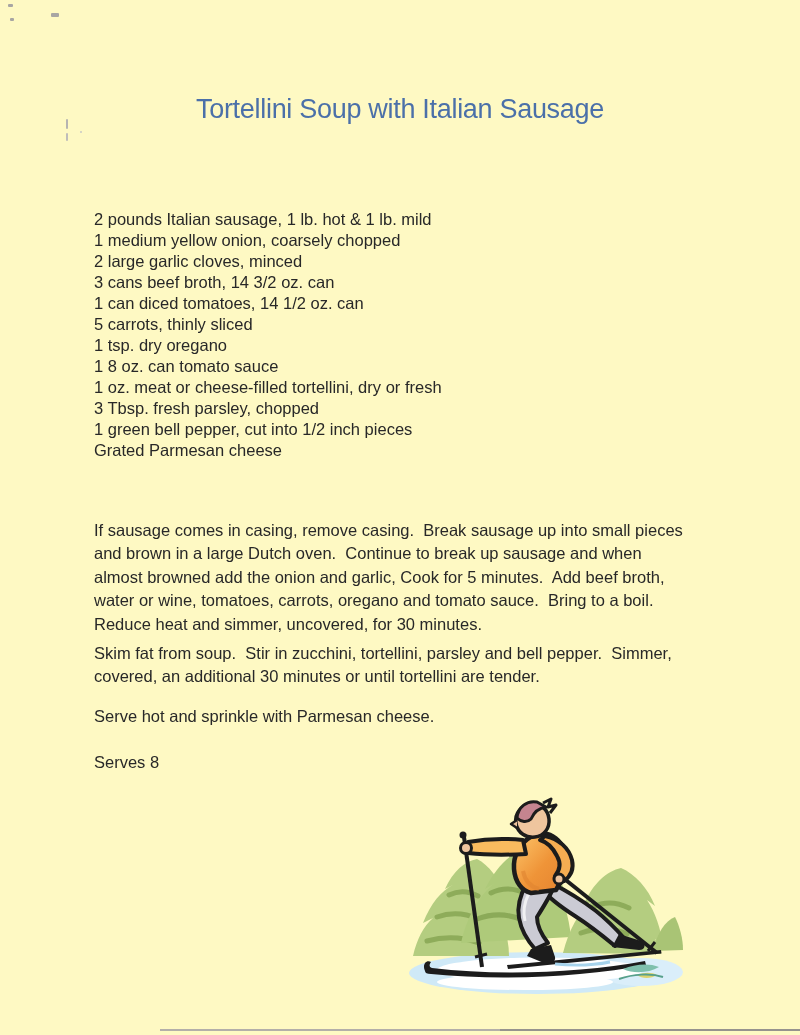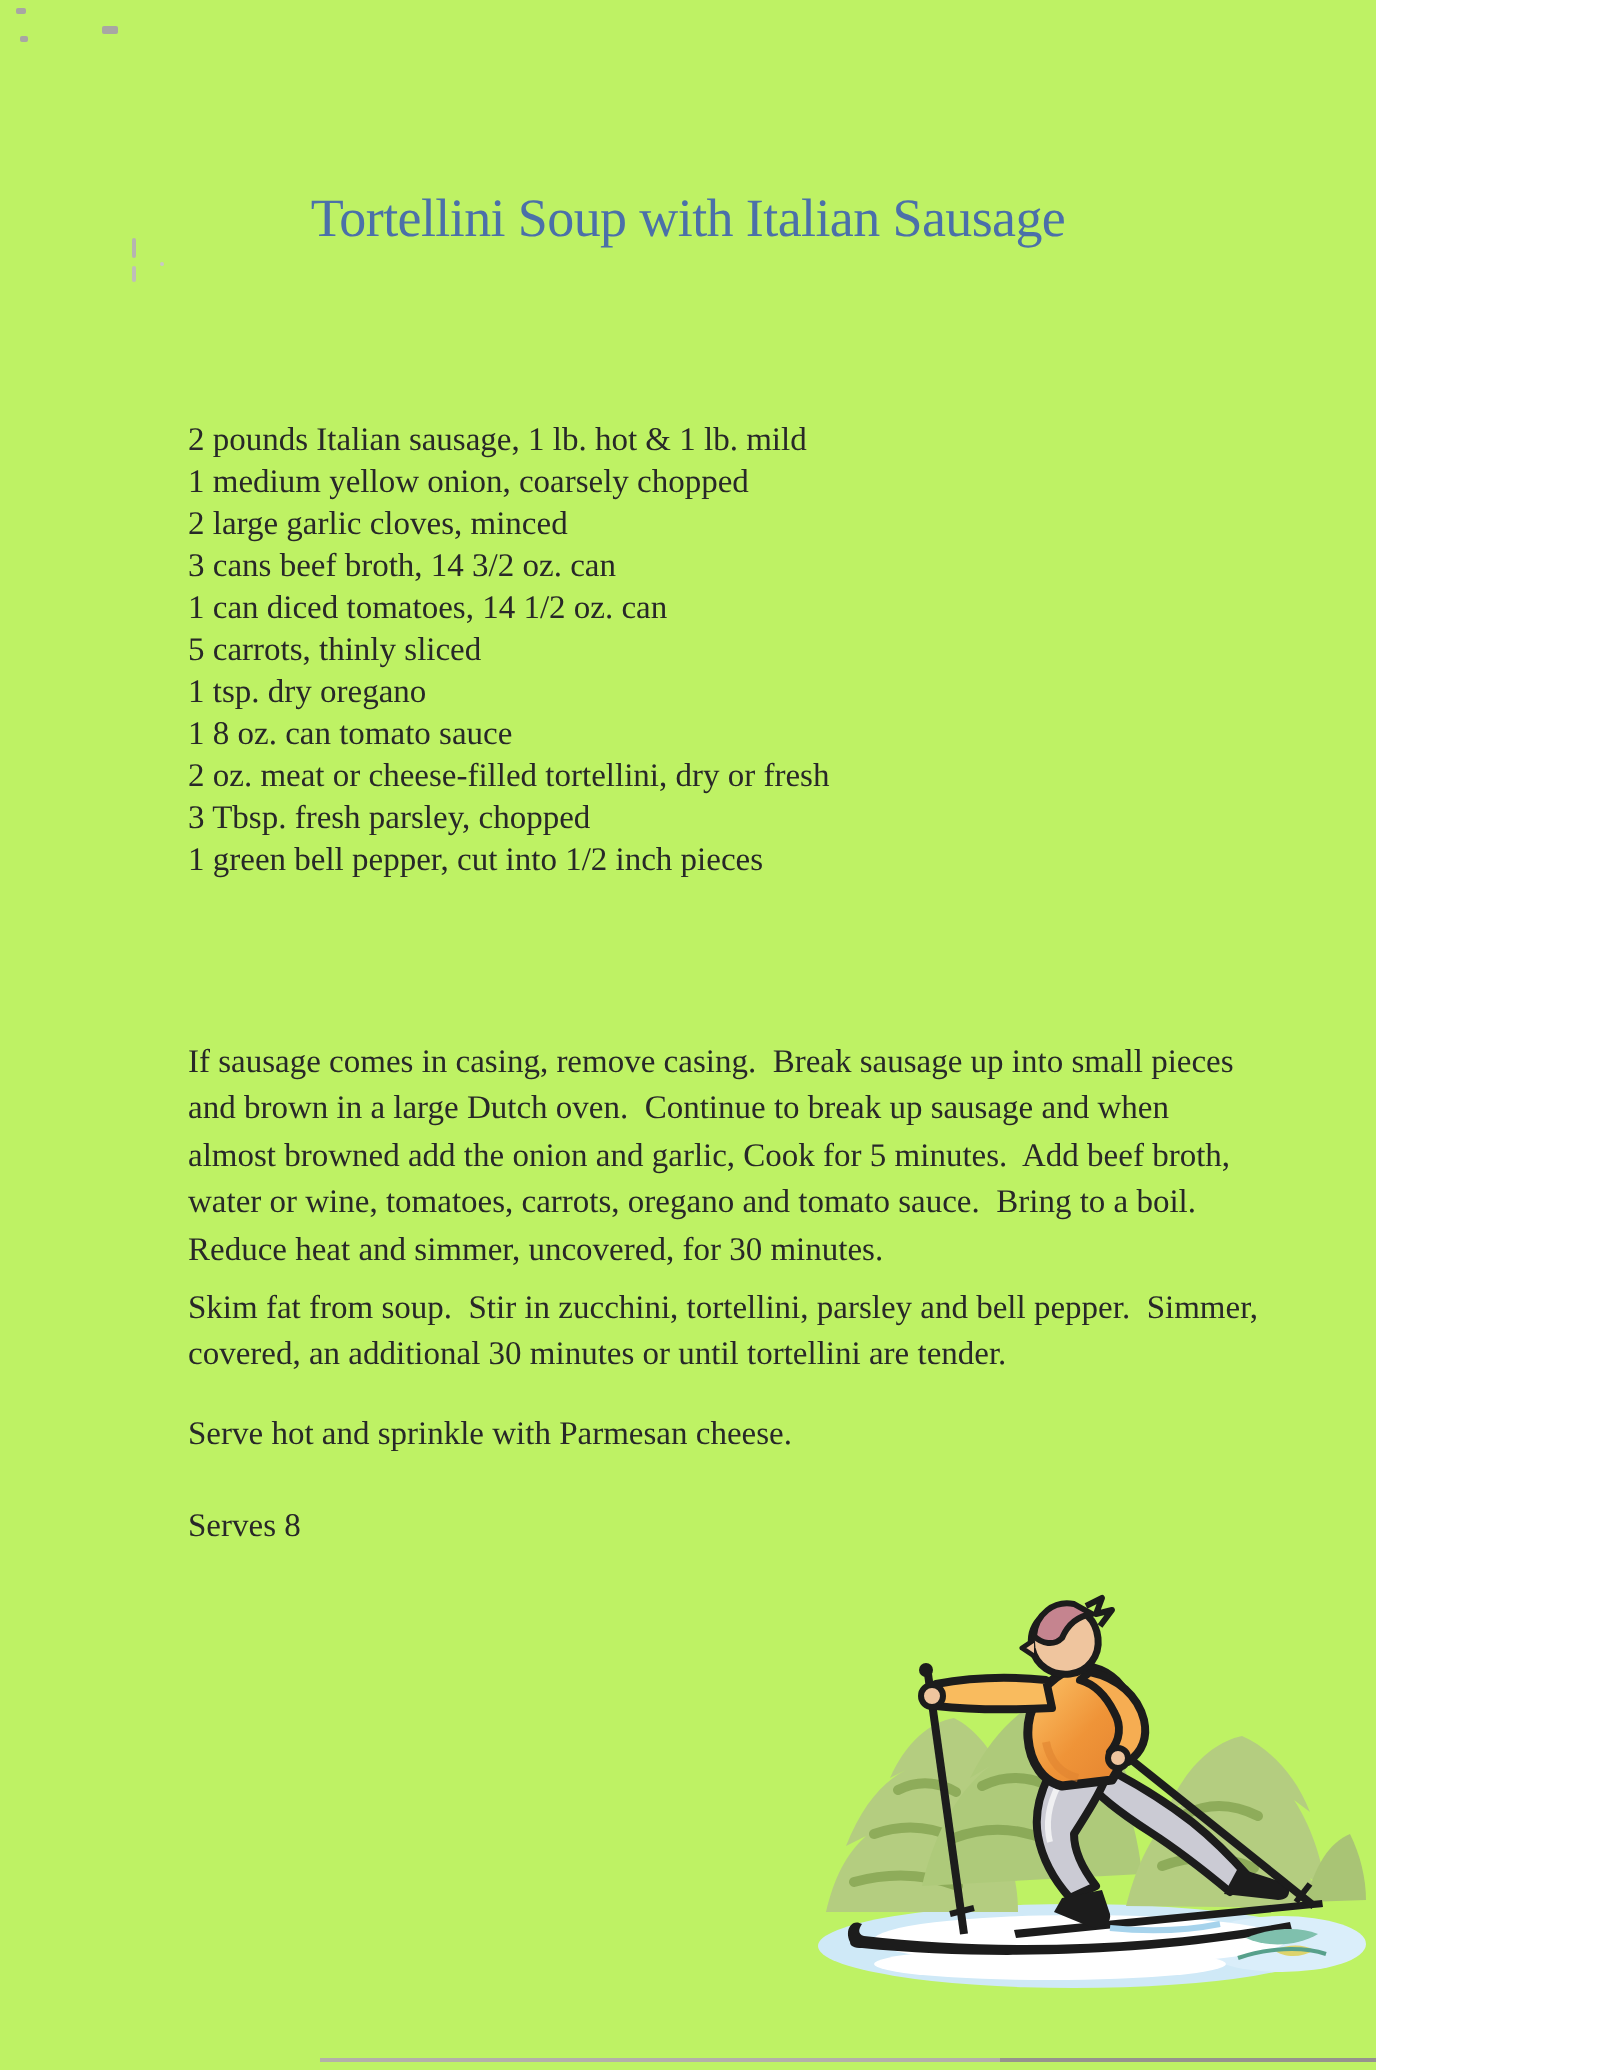--- a/index.html
+++ b/index.html
@@ -1,21 +1,21 @@
 <!DOCTYPE html>
 <html style="--shirt: #ef9438; --shirt-highlight: #fdc76c; --sleeve: #f9bb5e; --skin: #efc59e; --hair: #c5848f; --pants: #cbcbd4; --outline: #1c1c1c; --trees: #b4cd80; --trees-shade: #87a654; --snow: #cfe9f7;"><head>
 <meta charset="utf-8">
 <style>
   html,body{margin:0;padding:0;background:#ffffff;}
   .page{
     position:relative;
-    width:688px;height:1035px;
-    background:#bef264;
+    width:800px;height:1035px;
+    background:#fef9c3;
     overflow:hidden;
-    font-family:Liberation Serif, serif;
+    font-family:Liberation Sans, sans-serif;
     color:#282828;
   }
   .title{
     position:absolute;top:94px;left:0;width:100%;
     margin:0;text-align:center;
     font-size:27px;font-weight:400;letter-spacing:-0.3px;
     color:#4b70a9;
   }
   .ingredients{
     position:absolute;left:94px;top:162px;
@@ -51,23 +51,24 @@
 
   <div class="ingredients">
       <div class="ing-line">2 pounds Italian sausage, 1 lb. hot &amp; 1 lb. mild</div>
       <div class="ing-line">1 medium yellow onion, coarsely chopped</div>
       <div class="ing-line">2 large garlic cloves, minced</div>
       <div class="ing-line">3 cans beef broth, 14 3/2 oz. can</div>
       <div class="ing-line">1 can diced tomatoes, 14 1/2 oz. can</div>
       <div class="ing-line">5 carrots, thinly sliced</div>
       <div class="ing-line">1 tsp. dry oregano</div>
       <div class="ing-line">1 8 oz. can tomato sauce</div>
-      <div class="ing-line">2 oz. meat or cheese-filled tortellini, dry or fresh</div>
+      <div class="ing-line">1 oz. meat or cheese-filled tortellini, dry or fresh</div>
       <div class="ing-line">3 Tbsp. fresh parsley, chopped</div>
       <div class="ing-line">1 green bell pepper, cut into 1/2 inch pieces</div>
+      <div class="ing-line">Grated Parmesan cheese</div>
     </div>
 
   <p class="para p1">If sausage comes in casing, remove casing.  Break sausage up into small pieces
 and brown in a large Dutch oven.  Continue to break up sausage and when
 almost browned add the onion and garlic, Cook for 5 minutes.  Add beef broth,
 water or wine, tomatoes, carrots, oregano and tomato sauce.  Bring to a boil.
 Reduce heat and simmer, uncovered, for 30 minutes.</p>
   <p class="para p2">Skim fat from soup.  Stir in zucchini, tortellini, parsley and bell pepper.  Simmer,
 covered, an additional 30 minutes or until tortellini are tender.</p>
   <p class="para p3">Serve hot and sprinkle with Parmesan cheese.</p>

